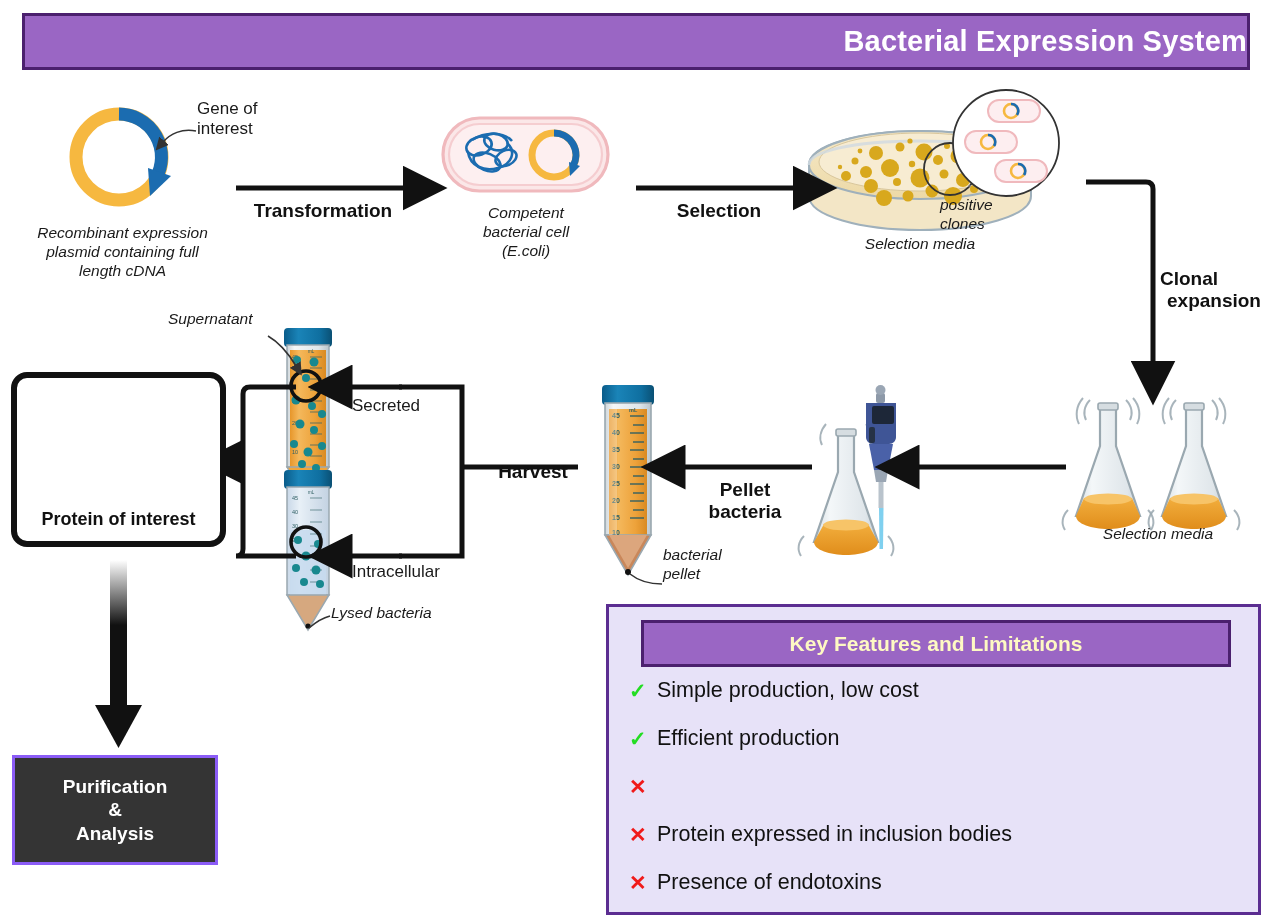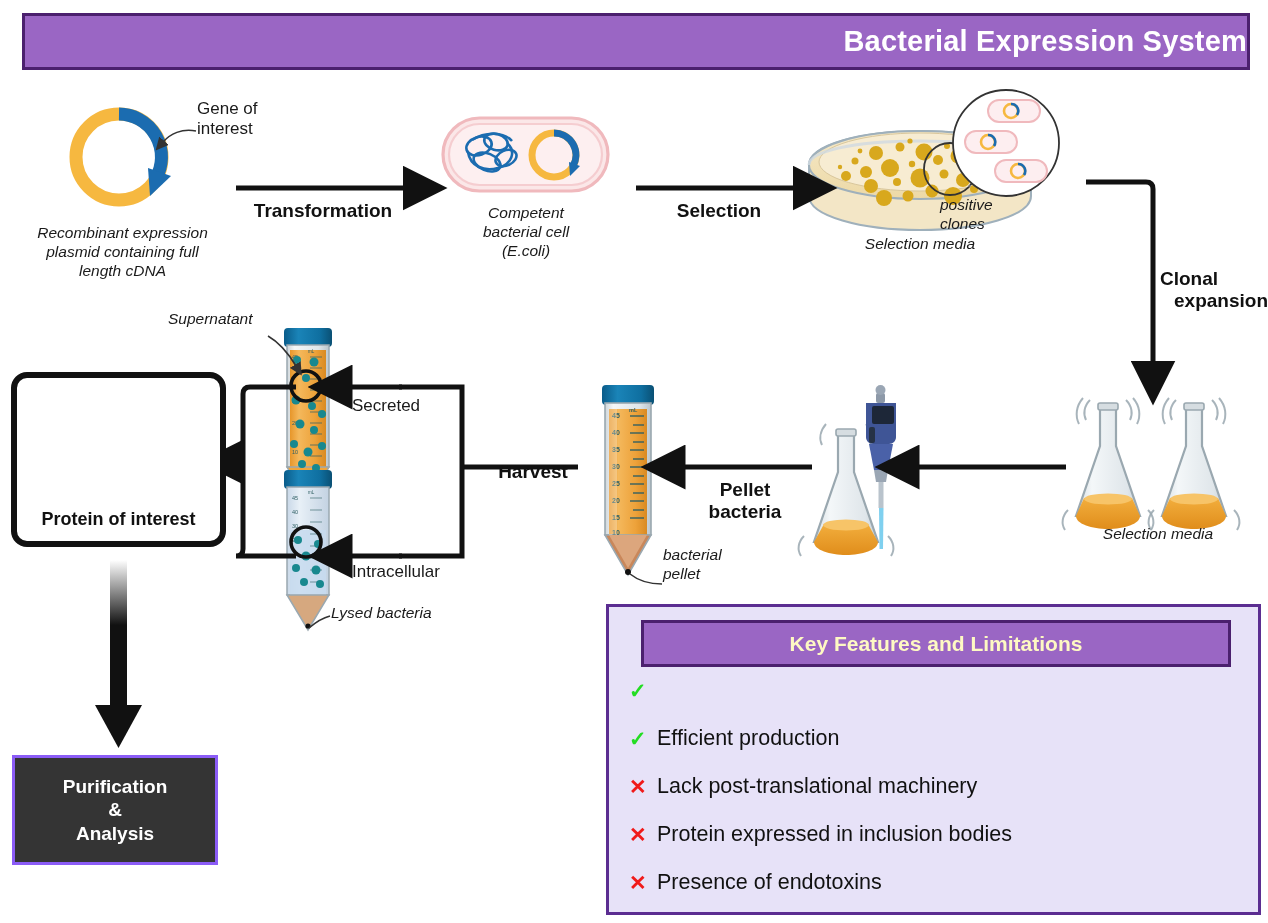--- a/index.html
+++ b/index.html
@@ -516,21 +516,21 @@
   <div class="abs lbl-box" style="left:228px; top:200px; width:190px;">
     <div class="step-bold">Transformation</div>
   </div>
 
   <div class="abs lbl-box" style="left:640px; top:200px; width:158px;">
     <div class="step-bold">Selection</div>
   </div>
 
   <div class="abs lbl-box" style="left:1160px; top:268px; width:108px;">
     <div class="step-bold" style="text-align:left;">Clonal</div>
-    <div class="step-bold" style="text-align:right;">expansion</div>
+    <div class="step-bold" style="text-align:center;">expansion</div>
   </div>
 
 
   <div class="abs lbl-box" style="left:680px; top:479px; width:130px;">
     <div class="step-bold">Pellet</div>
     <div class="step-bold">bacteria</div>
   </div>
 
   <div class="abs lbl-box" style="left:478px; top:461px; width:110px;">
     <div class="step-bold">Harvest</div>
@@ -556,28 +556,28 @@
     </div>
   </div>
 
   <div id="kf-panel" class="abs">
     <div id="kf-header">
       <span class="txt">Key Features and Limitations</span>
     </div>
     <div id="kf-list">
         <div class="kf-row">
           <span class="kf-mark ok">✓</span>
+          <span class="kf-txt">Simple production, low cost</span>
         </div>
         <div class="kf-row">
           <span class="kf-mark ok">✓</span>
           <span class="kf-txt">Efficient production</span>
         </div>
         <div class="kf-row">
           <span class="kf-mark bad">✕</span>
-          <span class="kf-txt">Lack post-translational machinery</span>
         </div>
         <div class="kf-row">
           <span class="kf-mark bad">✕</span>
           <span class="kf-txt">Protein expressed in inclusion bodies</span>
         </div>
         <div class="kf-row">
           <span class="kf-mark bad">✕</span>
           <span class="kf-txt">Presence of endotoxins</span>
         </div>
       </div>

